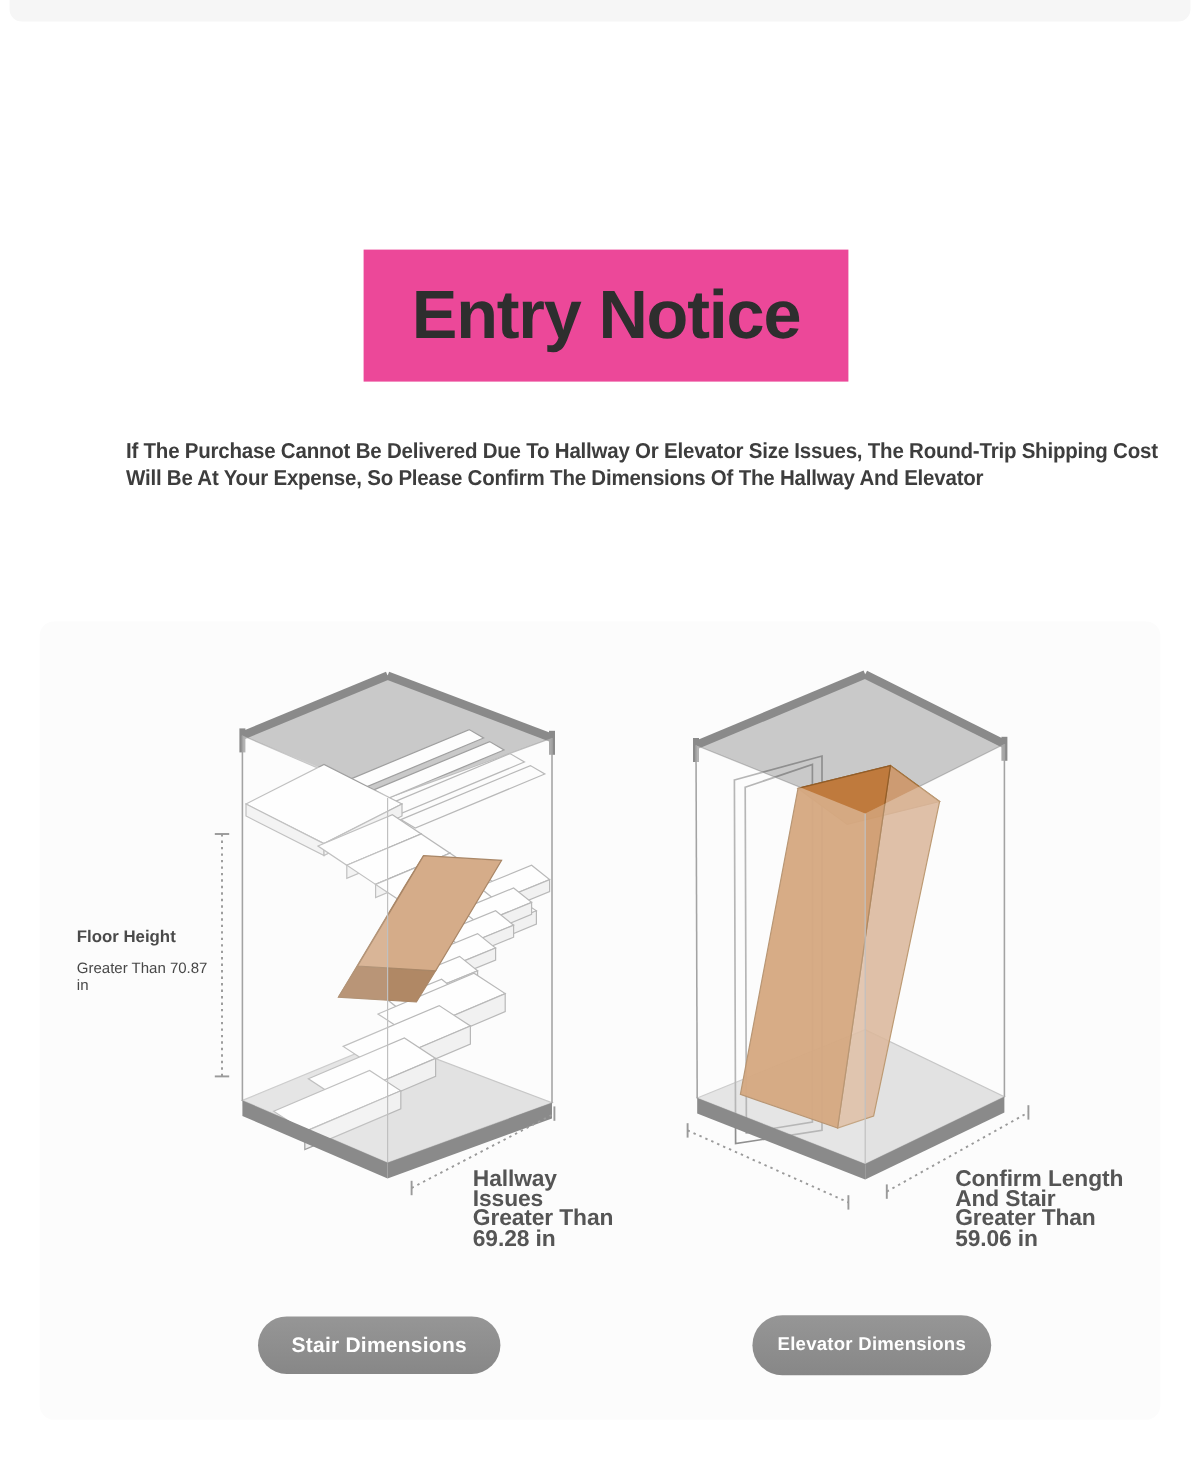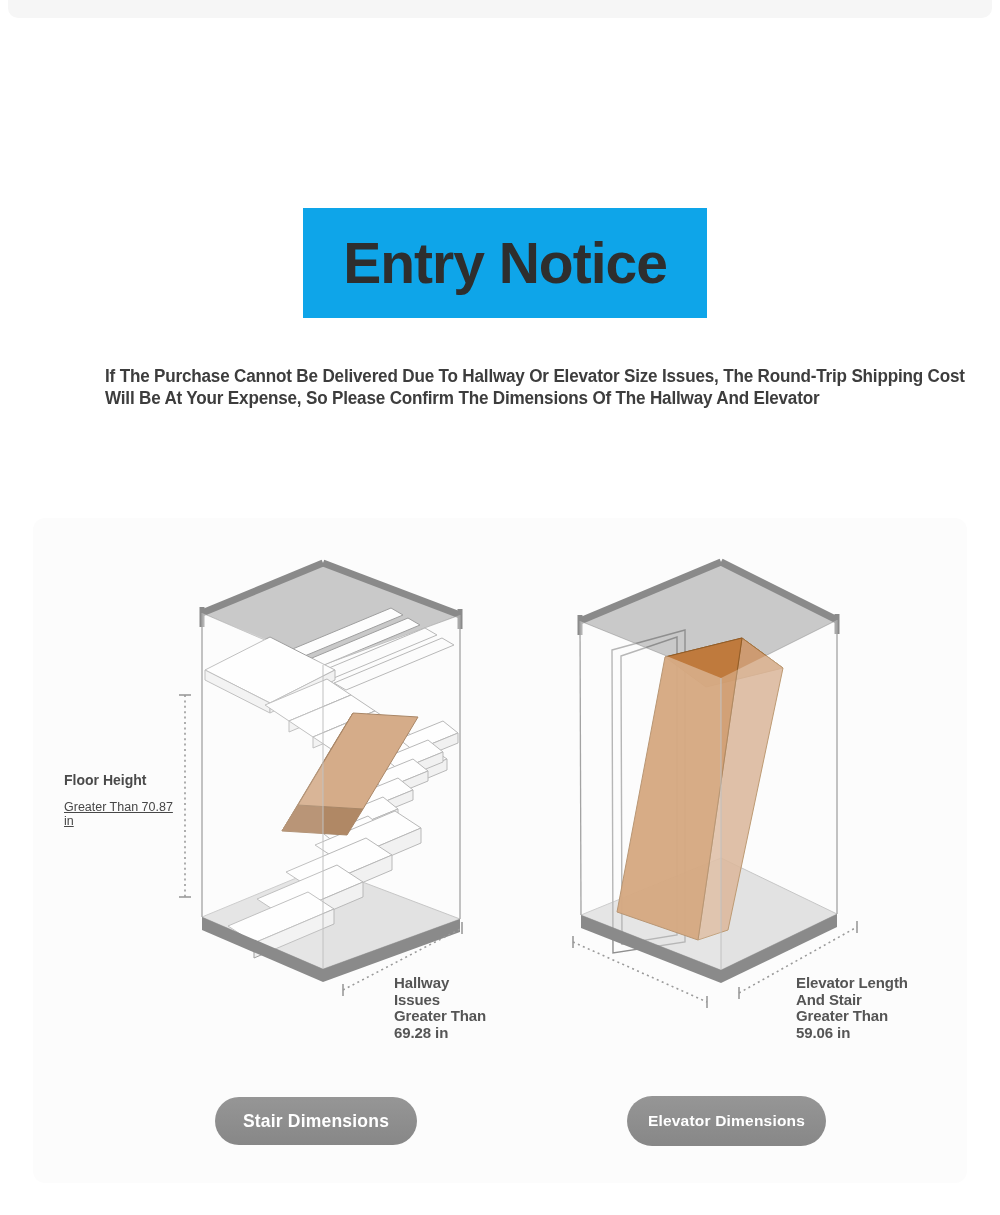--- a/index.html
+++ b/index.html
@@ -4,41 +4,41 @@
 <style>
   html,body{margin:0;padding:0;background:#ffffff;}
   body{width:1000px;height:1215px;position:relative;overflow:hidden;
        font-family:"Liberation Sans","DejaVu Sans",sans-serif;}
   .page{position:absolute;inset:0;background:var(--page-bg,#fff);}
 
   .top-bar{position:absolute;left:8px;top:0;width:984px;height:18px;
            background:var(--top-bar-bg,#f6f6f6);border-radius:0 0 10px 10px;}
 
   .title-panel{position:absolute;left:303px;top:208px;width:404px;height:110px;
-               background:#0ea5e9;display:flex;align-items:center;justify-content:center;}
+               background:#ec4899;display:flex;align-items:center;justify-content:center;}
   .title{margin:0;font-size:57px;font-weight:700;letter-spacing:-1px;
          color:var(--title-text,#2e2e2e);white-space:nowrap;}
 
   .notice{position:absolute;left:105px;top:366px;width:918px;margin:0;
           font-size:18px;font-weight:700;line-height:21.5px;letter-spacing:-0.2px;
           color:var(--paragraph-text,#3d3d3d);
           transform:scaleX(0.95);transform-origin:left top;}
 
   .card{position:absolute;left:33px;top:518px;width:934px;height:665px;
         background:#fcfcfc;border-radius:12px;}
 
   .figure{position:absolute;width:320px;height:470px;}
   .figure.stairs{left:165px;top:545px;}
   .figure.elevator{left:555px;top:545px;}
 
   .floor-height{position:absolute;left:64px;top:772px;width:118px;}
   .floor-height .fh-label{font-size:14px;font-weight:700;color:var(--label-text,#4a4a4a);}
-  .floor-height .fh-value{margin-top:12px;font-size:12.5px;font-weight:400;color:#474747;text-decoration:underline;}
-
-  .measure-caption{position:absolute;font-size:15px;font-weight:700;line-height:16.5px;
+  .floor-height .fh-value{margin-top:12px;font-size:12.5px;font-weight:400;color:#474747;}
+
+  .measure-caption{position:absolute;font-size:19px;font-weight:700;line-height:16.5px;
                    color:#555555;letter-spacing:-0.1px;}
   .measure-caption.hallway{left:394px;top:975px;}
   .measure-caption.elev{left:796px;top:975px;}
 
   .pill-button{position:absolute;display:flex;align-items:center;justify-content:center;
                background:linear-gradient(180deg,#969696 0%,var(--button-bg,#868686) 100%);
                color:var(--button-text,#ffffff);border:none;cursor:pointer;
                border-radius:26px;font-family:inherit;font-weight:700;letter-spacing:0.2px;}
   .pill-button.stairs-btn{left:215px;top:1097px;width:202px;height:48px;font-size:17.5px;}
   .pill-button.elev-btn{left:627px;top:1096px;width:199px;height:50px;font-size:15.5px;}
@@ -213,21 +213,21 @@
   </div>
 
   <div class="measure-caption hallway">
     <div>Hallway</div>
     <div>Issues</div>
     <div>Greater Than</div>
     <div>69.28 in</div>
   </div>
 
   <div class="measure-caption elev">
-    <div>Elevator Length</div>
+    <div>Confirm Length</div>
     <div>And Stair</div>
     <div>Greater Than</div>
     <div>59.06 in</div>
   </div>
 
   <button class="pill-button stairs-btn">Stair Dimensions</button>
 
   <button class="pill-button elev-btn">Elevator Dimensions</button>
 
 </div>

